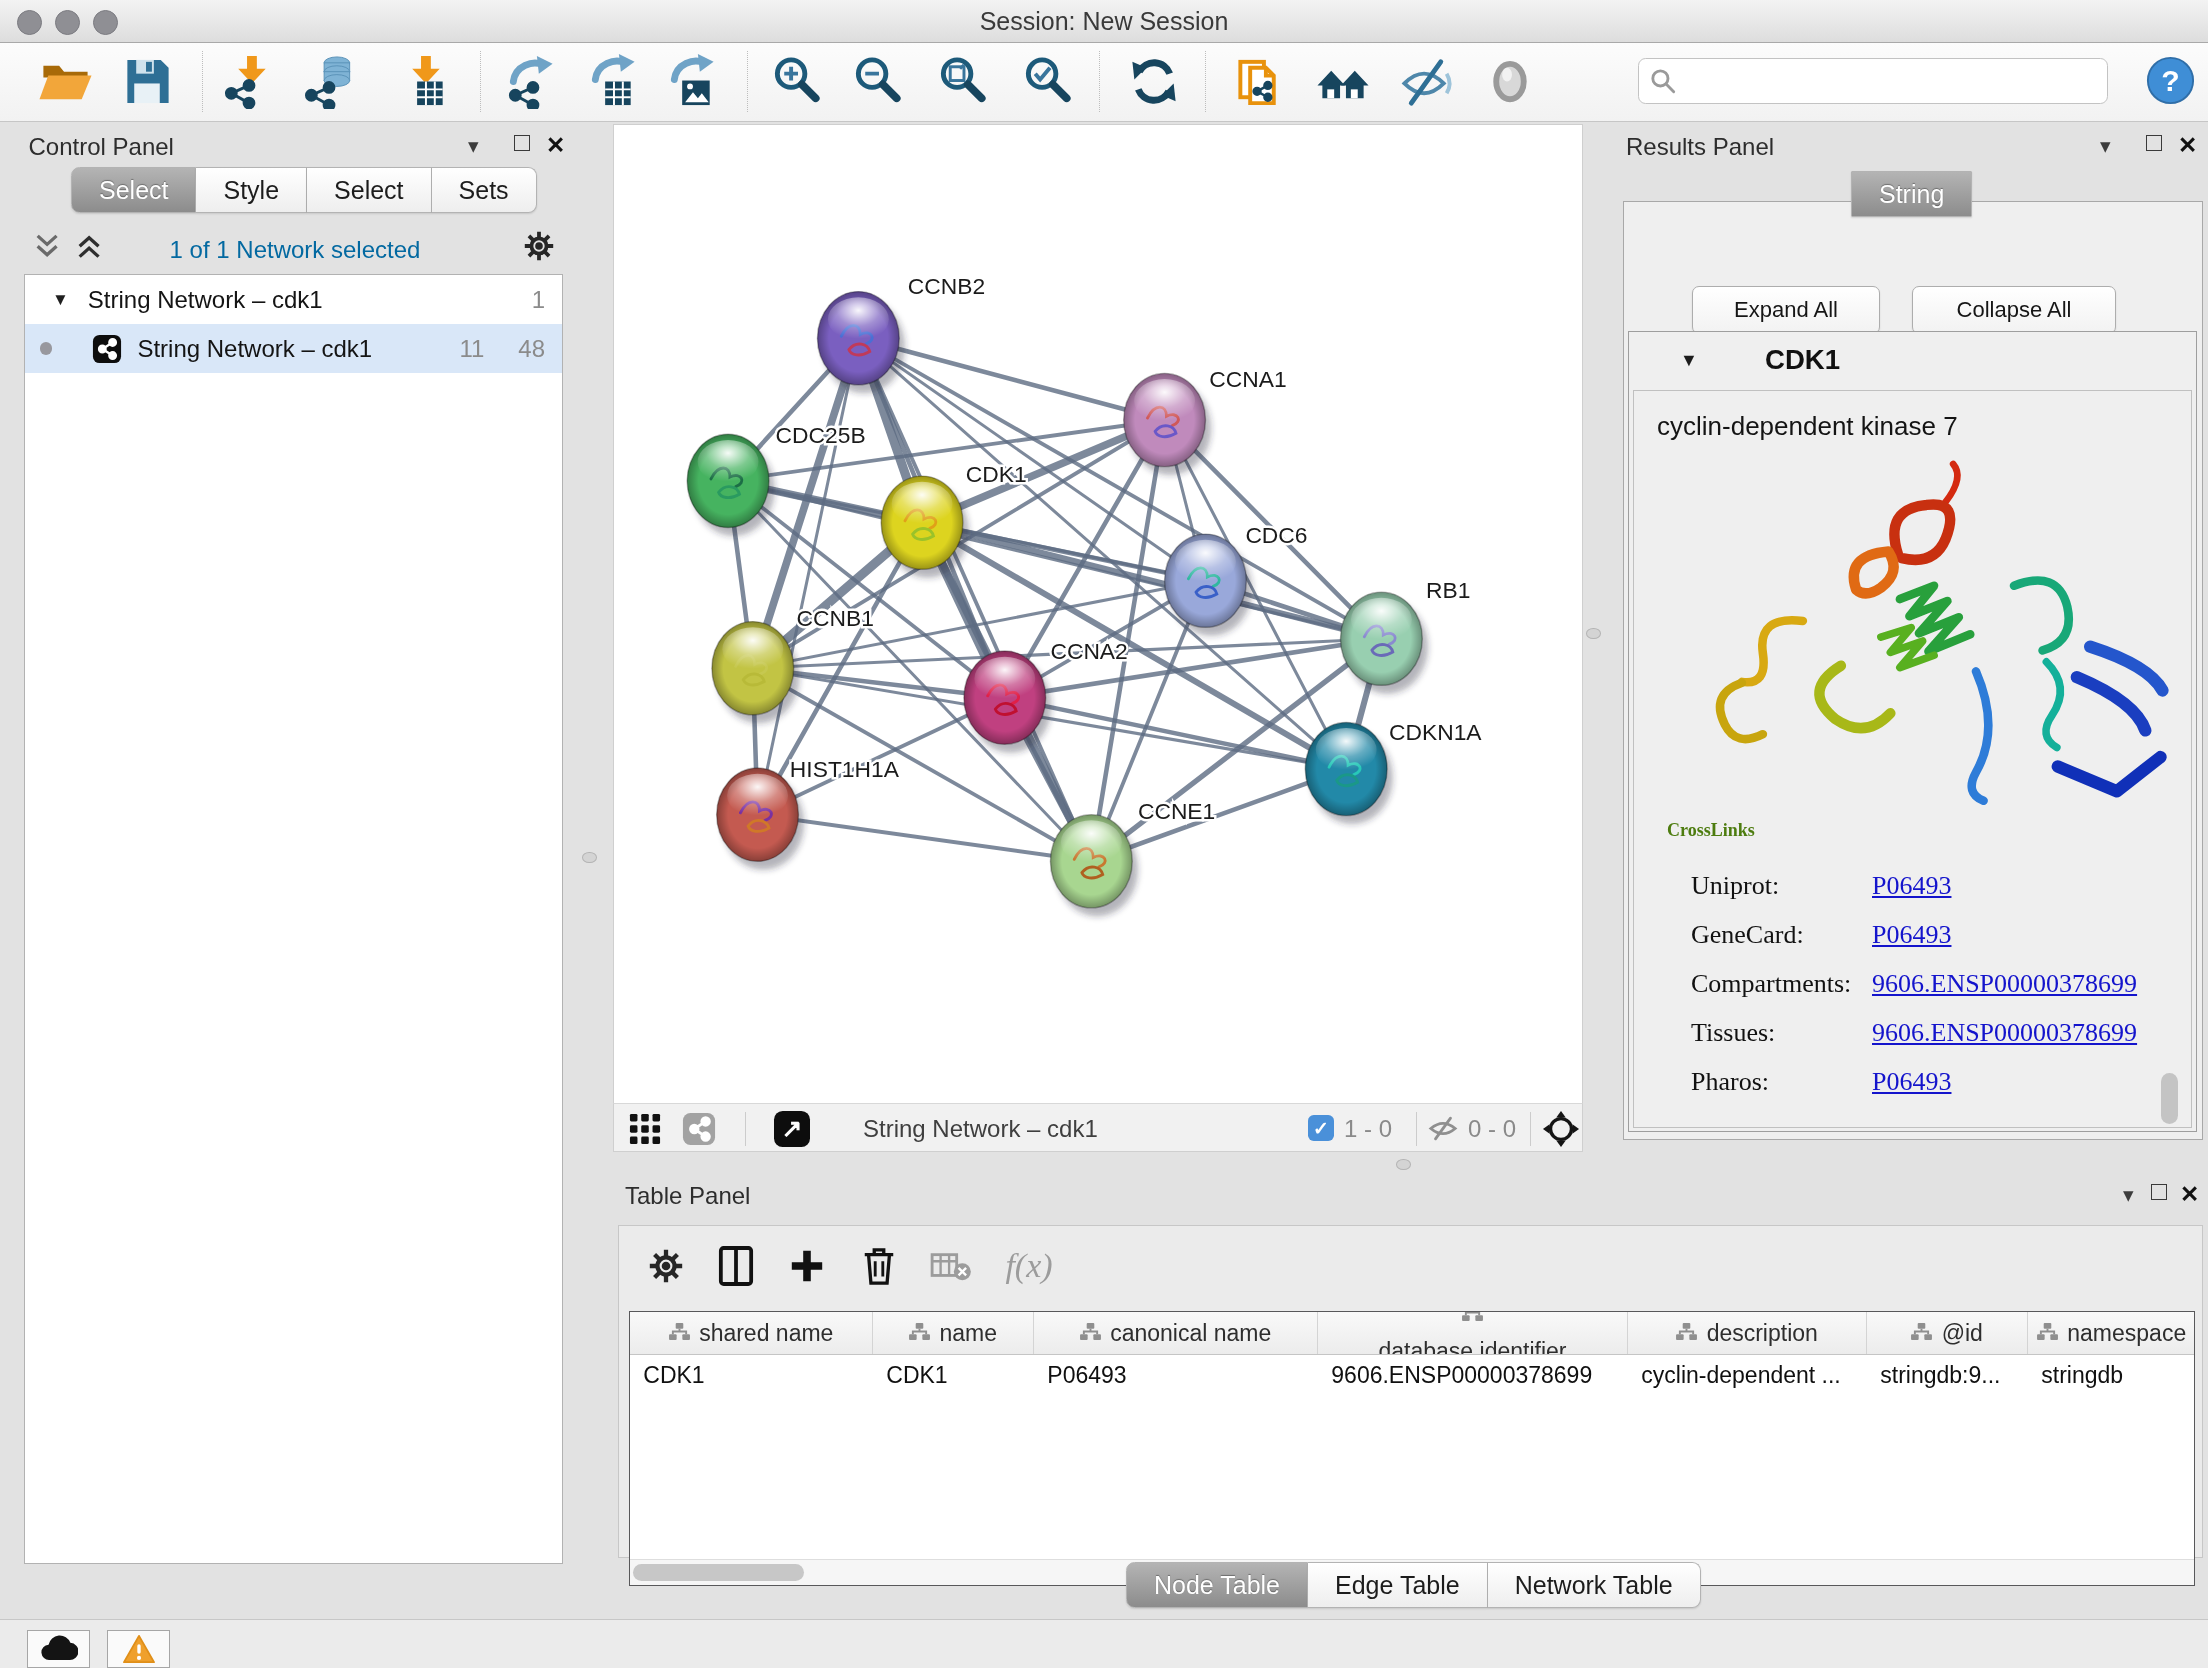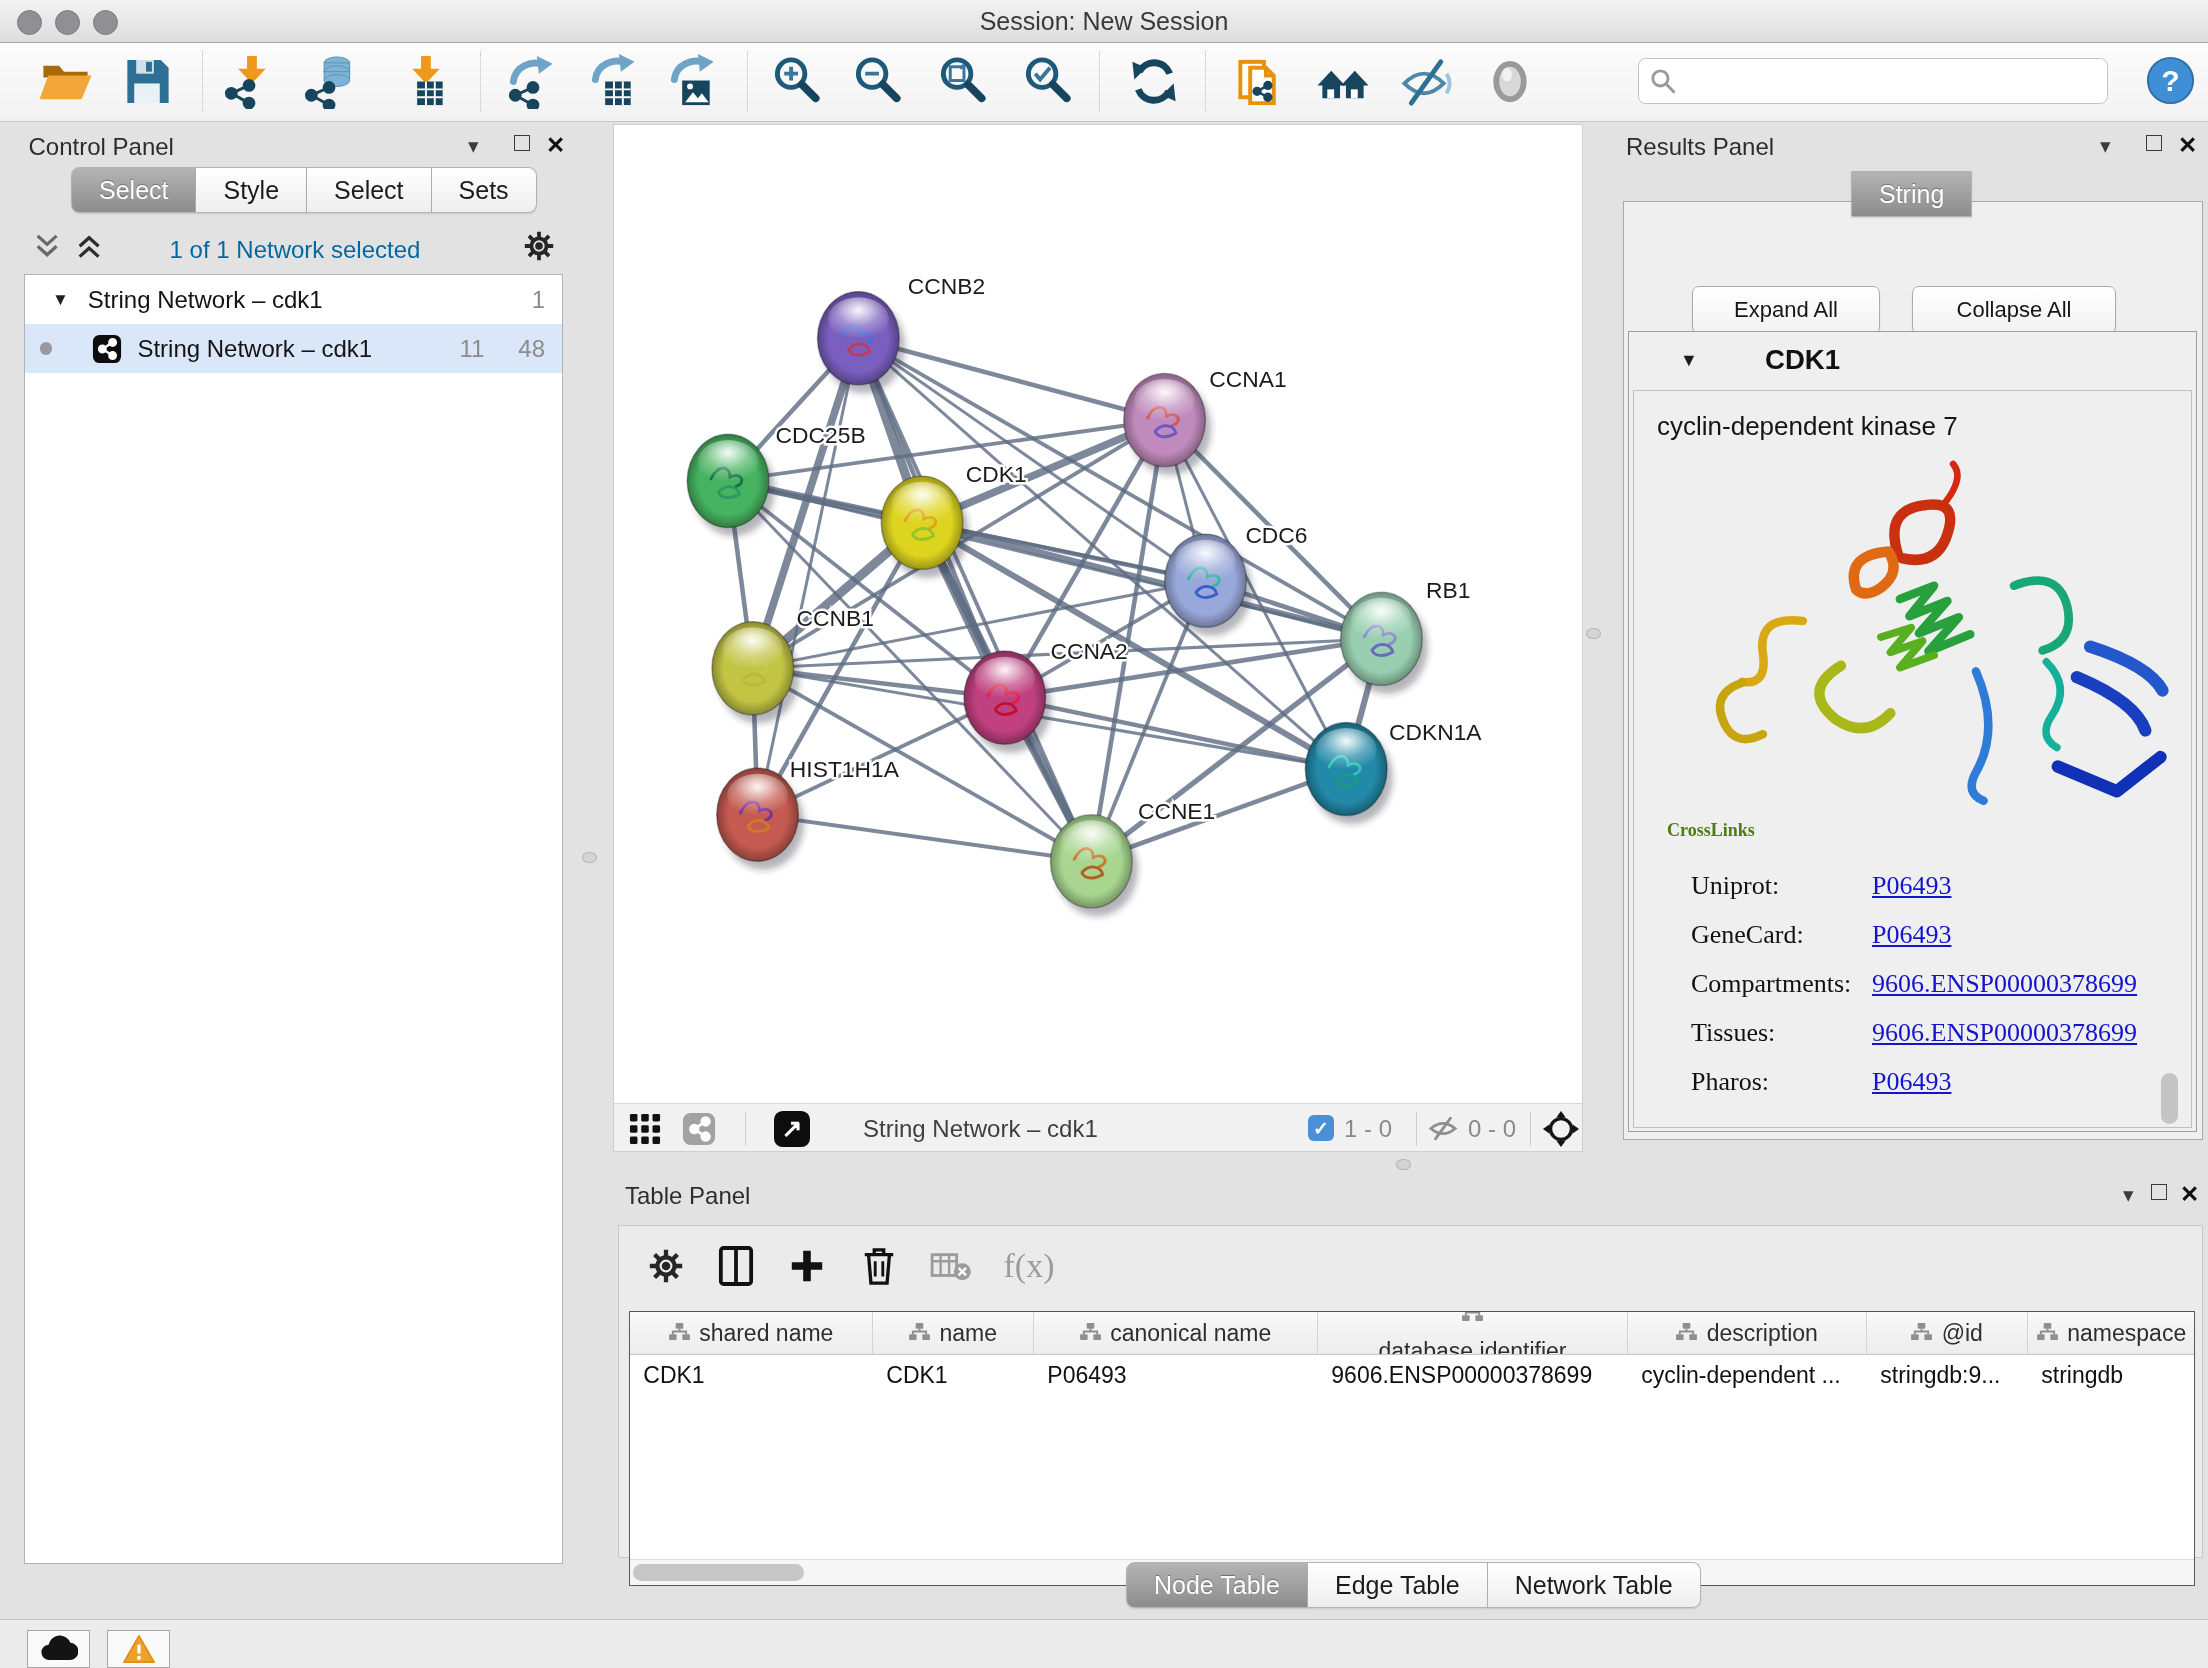--- a/index.html
+++ b/index.html
@@ -614,21 +614,21 @@
   <svg class="r ticon" style="left:879px;top:1266px" width="38" height="42" viewBox="0 0 40 44">
       <path d="M5 10h30M15 10V5h10v5M9 10l2.5 30h17L31 10" stroke="#111" stroke-width="3.5" fill="none"></path>
       <path d="M16 17v16M24 17v16" stroke="#111" stroke-width="3"></path>
     </svg>
   <svg class="r ticon" style="left:951px;top:1266px" width="42" height="34" viewBox="0 0 44 36">
       <rect x="2" y="6" width="26" height="22" stroke="#9c9c9c" stroke-width="3" fill="none"></rect>
       <path d="M2 13h26M11 6v22M20 6v22" stroke="#9c9c9c" stroke-width="2.5"></path>
       <circle cx="34" cy="24" r="9" fill="#9c9c9c"></circle>
       <path d="M30 20l8 8M38 20l-8 8" stroke="#fff" stroke-width="2.5"></path>
     </svg>
-  <div class="r ticon serif" style="left:1029px;top:1266px;font-size:34px;color:#9c9c9c">f(x)</div>
+  <div class="r ticon serif" style="left:1029px;top:1266px;font-size:34px;font-style:italic;color:#9c9c9c">f(x)</div>
 
   <div class="r dtable">
     <div class="thead" id="thead">
         <div class="th" style="width: 243px;">
           <span><svg width="21" height="19" viewBox="0 0 22 20">
               <g fill="#8f8f8f">
                 <rect x="7" y="1" width="8" height="6" rx="1"></rect>
                 <rect x="0" y="13" width="8" height="6" rx="1"></rect>
                 <rect x="14" y="13" width="8" height="6" rx="1"></rect>
               </g>

